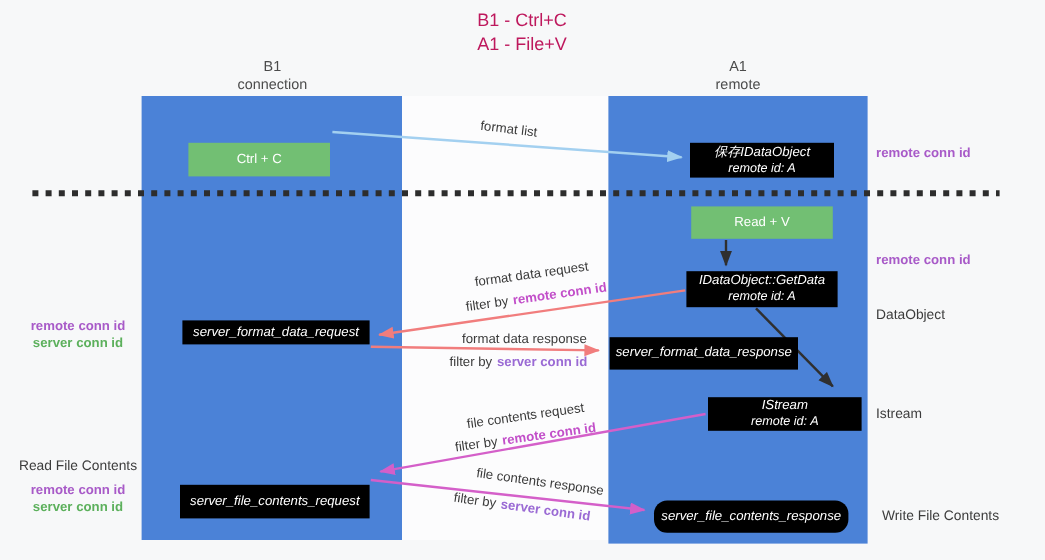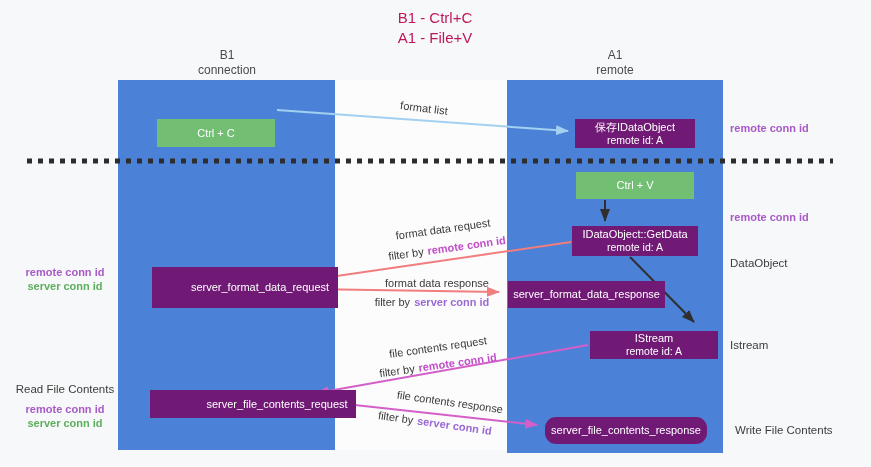--- a/index.html
+++ b/index.html
@@ -12,21 +12,21 @@
   .mid-strip { position:absolute; left:335px; top:80px; width:172px; height:370px; background:#fcfcfd; }
   .title { position:absolute; left:285px; top:8px; width:300px; text-align:center;
            font-size:15px; line-height:20px; color:#be185d; }
   .lane { position:absolute; background:#4b82d7; }
   .lane-left  { left:118px; top:80px; width:217px; height:370px; }
   .lane-right { left:507px; top:80px; width:216px; height:373px; }
   .lane-header { position:absolute; width:160px; text-align:center;
                  font-size:12px; line-height:15px; color:#4b4b4b; }
   .node { position:absolute; display:flex; flex-direction:column; justify-content:center;
           align-items:center; text-align:center; color:#ffffff; font-size:11px; line-height:13px; }
-  .node.orange { background:#701a75; }
+  .node.orange { background:#000000;font-style:italic; }
   .node.green  { background:#72bf73; }
   .node .l2 { font-size:10.5px; }
   .svg-layer { position:absolute; left:0; top:0; width:871px; height:467px; pointer-events:none; }
   .mid { position:absolute; white-space:nowrap; font-size:11px; color:#3a3a3a;
          transform:translate(-50%,-50%); }
   .mid.rot-up   { transform:translate(-50%,-50%) rotate(-8deg); }
   .mid.rot-down { transform:translate(-50%,-50%) rotate(8deg); }
   .mid.rot-down7 { transform:translate(-50%,-50%) rotate(7deg); }
   .mid .val { margin-left:4px; font-weight:bold; }
   .val.magenta { color:#c24fc9; }
@@ -90,42 +90,42 @@
   <div class="node green" style="left:157px; top:96px; width:118px; height:28px;margin-top:23px;">
     <div>Ctrl + C</div>
   </div>
 
   <div class="node orange" style="left:575px; top:119px; width:120px; height:29px;">
     <div class="l1">保存IDataObject</div>
     <div class="l2">remote id: A</div>
   </div>
 
   <div class="node green" style="left:576px; top:172px; width:118px; height:27px;">
-    <div>Ctrl + V</div>
+    <div>Read + V</div>
   </div>
 
   <div class="node orange" style="left:572px; top:226px; width:126px; height:30px;">
     <div class="l1">IDataObject::GetData</div>
     <div class="l2">remote id: A</div>
   </div>
 
-  <div class="node orange" style="left:152px; top:267px; width:156px; height:41px;padding-left:30px;">
+  <div class="node orange" style="left:152px; top:267px; width:156px; height:20px;">
     <div>server_format_data_request</div>
   </div>
 
   <div class="node orange" style="left:508px; top:281px; width:157px; height:27px;">
     <div>server_format_data_response</div>
   </div>
 
   <div class="node orange" style="left:590px; top:331px; width:128px; height:28px;">
     <div class="l1">IStream</div>
     <div class="l2">remote id: A</div>
   </div>
 
-  <div class="node orange" style="left:150px; top:390px; width:158px; height:28px;padding-left:48px;">
+  <div class="node orange" style="left:150px; top:404px; width:158px; height:28px;">
     <div>server_file_contents_request</div>
   </div>
 
   <div class="node orange" style="left:545px; top:417px; width:162px; height:27px;border-radius:11px;">
     <div>server_file_contents_response</div>
   </div>
 
   <div class="mid rot-down7" style="left:424px; top:108px;">format list</div>
 
   <div class="mid rot-up" style="left:443px; top:229px;">format data request</div>

